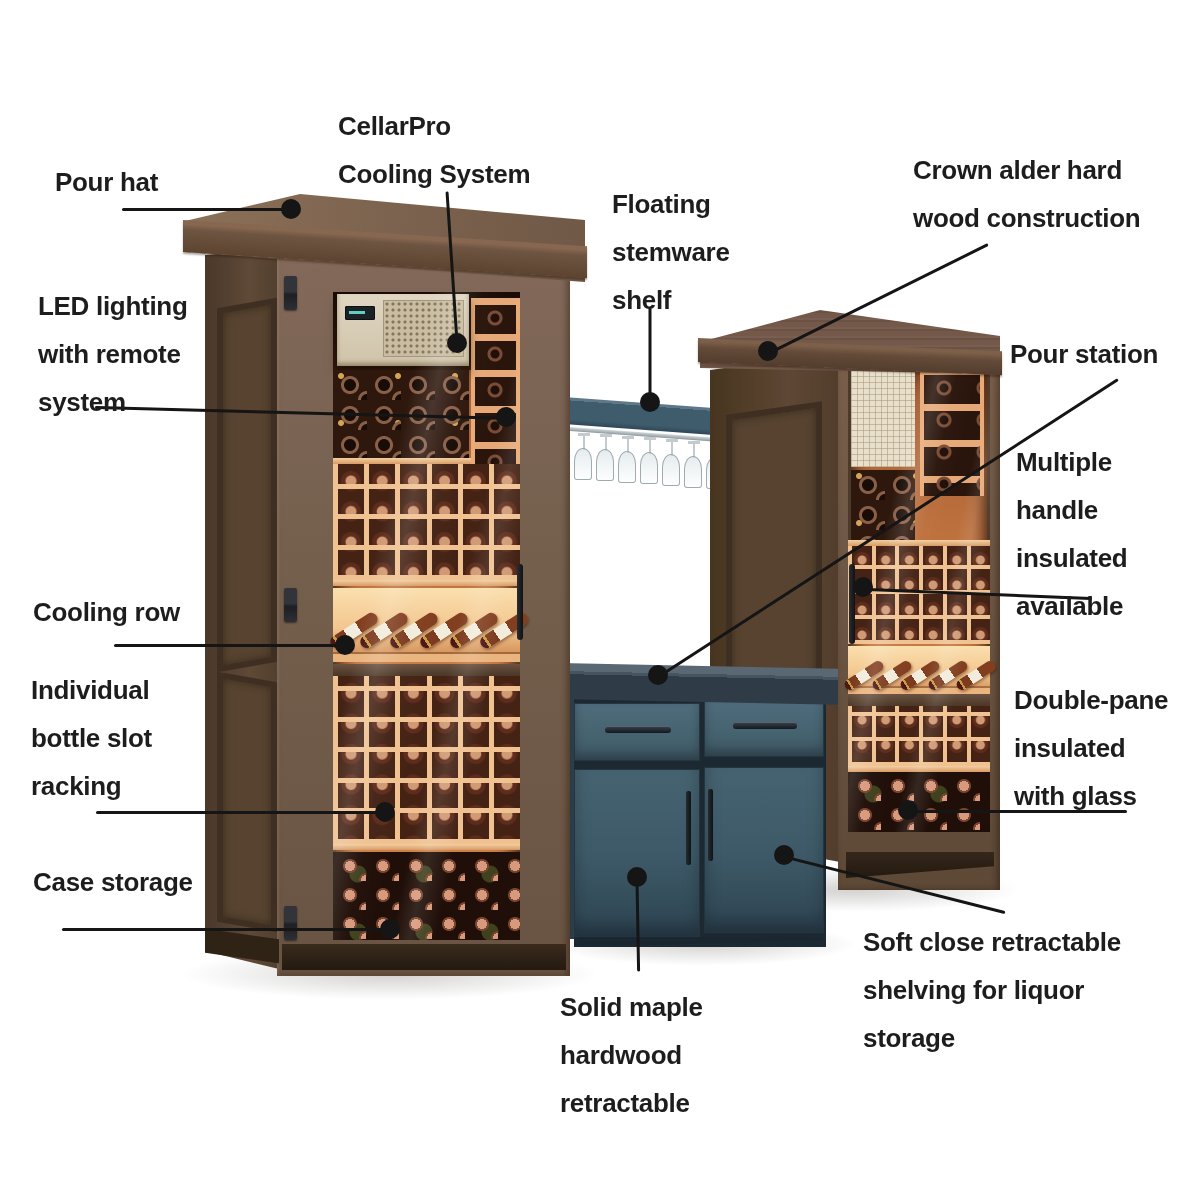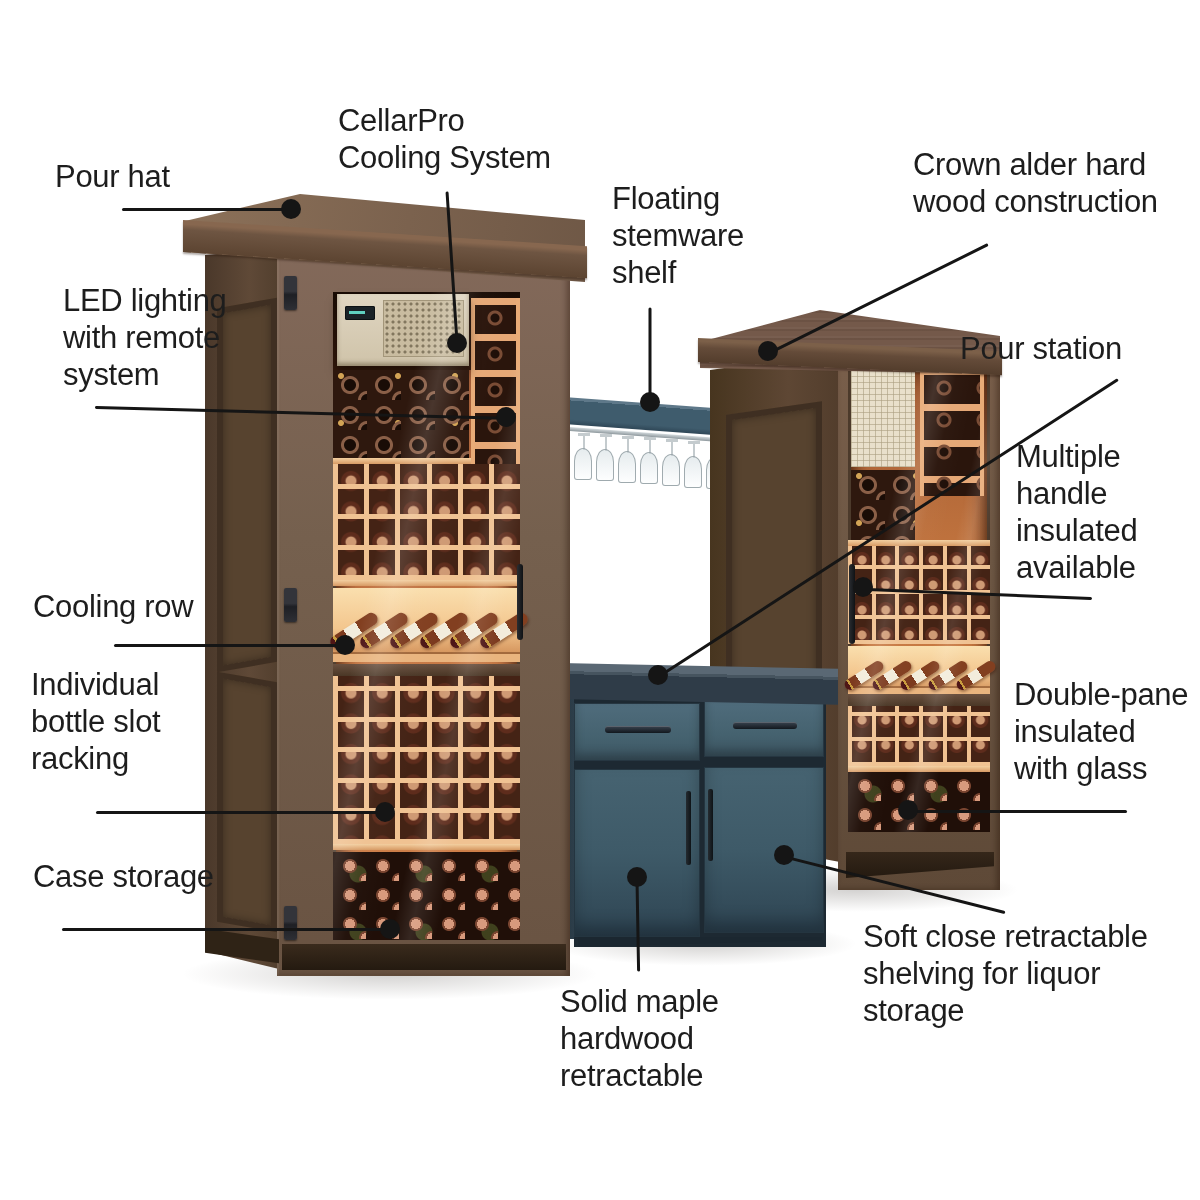--- a/index.html
+++ b/index.html
@@ -128,46 +128,46 @@
   .drawer { position:absolute; background:linear-gradient(180deg,#4F6C7C 0,#45626F 60%,#3D5663 100%);
     border:1px solid #263641; box-shadow:inset 0 -6px 10px rgba(0,0,0,.25); }
   .bar-handle { position:absolute; height:7px; border-radius:3px;
     background:linear-gradient(180deg,#3A4450,#12181E); box-shadow:inset 0 1px 0 rgba(255,255,255,.18); }
   .bdoor { position:absolute; background:linear-gradient(180deg,#466371 0,#3E5A68 50%,#334B59 85%,#2C4251 100%);
     border:1px solid #243540; box-shadow:inset 0 -10px 16px rgba(0,0,0,.25); }
   .dhandle { position:absolute; width:5px; border-radius:2px; background:linear-gradient(90deg,#252B30,#0E1317); }
   .toe { position:absolute; background:#1B2730; clip-path:polygon(0 0,100% 0,100% 30%,0 100%); }
 
   
-  .c-label { position:absolute; color:#1D1D1D; font-size:31px; line-height:37px; font-weight:normal;
+  .c-label { position:absolute; color:#1D1D1D; font-size:26px; line-height:48px; font-weight:bold;
     letter-spacing:-0.3px; white-space:pre-line; }
   .c-line { position:absolute; height:3px; background:#151515; transform-origin:0 50%; border-radius:2px; }
   .c-dot { position:absolute; width:20px; height:20px; border-radius:50%; background:#151515; }
 
   .t-crown   { left:55px;  top:158px; }
   .l-crown   { left:122px; top:208px; width:169px; }
   .d-crown   { left:281px; top:199px; }
 
   .t-cellar  { left:338px; top:102px; }
   .l-cellar  { left:447px; top:190px; width:152px; transform:rotate(86.2deg); }
   .d-cellar  { left:447px; top:333px; }
 
-  .t-led     { left:38px;  top:282px;margin-left:25px; }
+  .t-led     { left:38px;  top:282px; }
   .l-led     { left:95px;  top:406px; width:410px; transform:rotate(1.5deg); }
   .d-led     { left:496px; top:407px; }
 
   .t-float   { left:612px; top:180px; }
   .l-float   { left:650px; top:306px; width:92px; transform:rotate(90deg); }
   .d-float   { left:640px; top:392px; }
 
   .t-alder   { left:913px; top:146px; }
   .l-alder   { left:988px; top:243px; width:243px; transform:rotate(153.6deg); }
   .d-alder   { left:758px; top:341px; }
 
-  .t-pour    { left:960px; top:330px; }
+  .t-pour    { left:1010px; top:330px; }
   .l-pour    { left:1118px; top:378px; width:545px; transform:rotate(147.1deg); }
   .d-pour    { left:648px;  top:665px; }
 
   .t-multi   { left:1016px; top:438px; }
   .l-multi   { left:1092px; top:597px; width:226px; transform:rotate(182.3deg); }
   .d-multi   { left:853px;  top:577px; }
 
   .t-disp    { left:33px;  top:588px; }
   .l-disp    { left:114px; top:644px; width:229px; }
   .d-disp    { left:335px; top:635px; }

